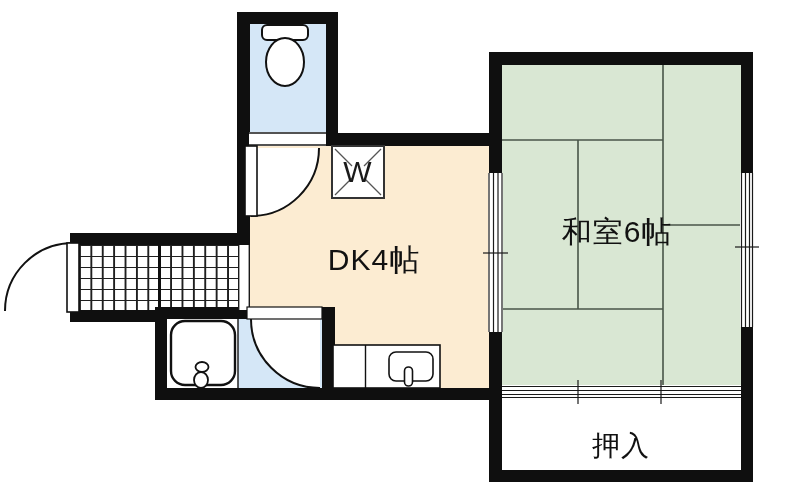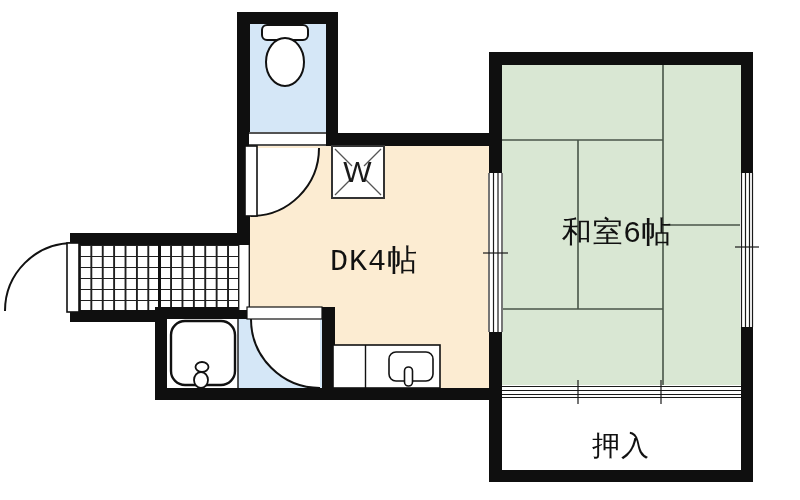--- a/index.html
+++ b/index.html
@@ -152,21 +152,21 @@
       <rect x="332" y="146" width="52" height="52" fill="#ffffff" stroke="#333" stroke-width="2"></rect>
       <g stroke="#555" stroke-width="1.3">
         <line x1="335" y1="149" x2="352" y2="166"></line>
         <line x1="381" y1="149" x2="364" y2="166"></line>
         <line x1="335" y1="195" x2="352" y2="178"></line>
         <line x1="381" y1="195" x2="364" y2="178"></line>
       </g>
     </g>
   </svg>
 
-  <div class="label" style="left:279px;top:240px;width:190px;font-size:30px;font-family:Liberation Mono, monospace;">DK4帖</div>
+  <div class="label" style="left:279px;top:240px;width:190px;font-size:30px;">DK4帖</div>
 
   <div class="label" style="left:517px;top:212px;width:200px;font-size:30px;">和室6帖</div>
 
   <div class="label" style="left:521px;top:427px;width:200px;font-size:28px;">押入</div>
 
   <div class="label" style="left:332px;top:146px;width:52px;height:52px;line-height:52px;font-size:30px;color:#1a1a1a;">W</div>
 
 </div>
 
 </body></html>

